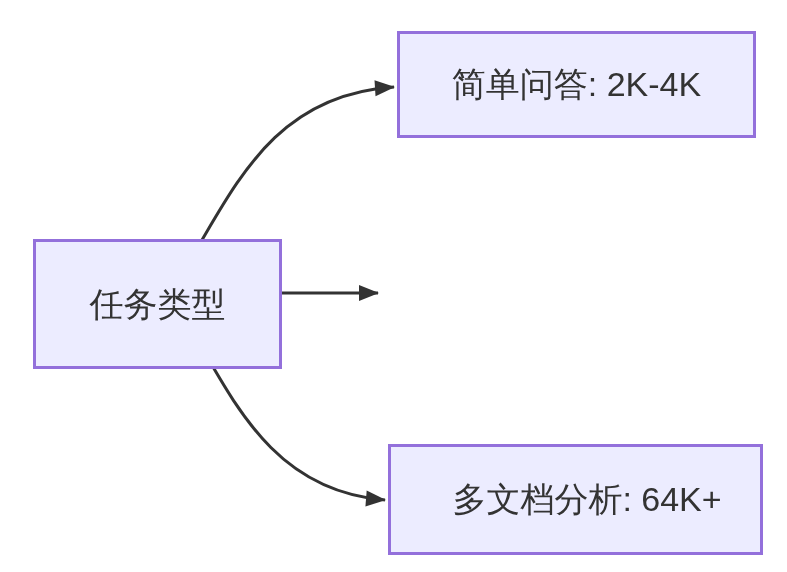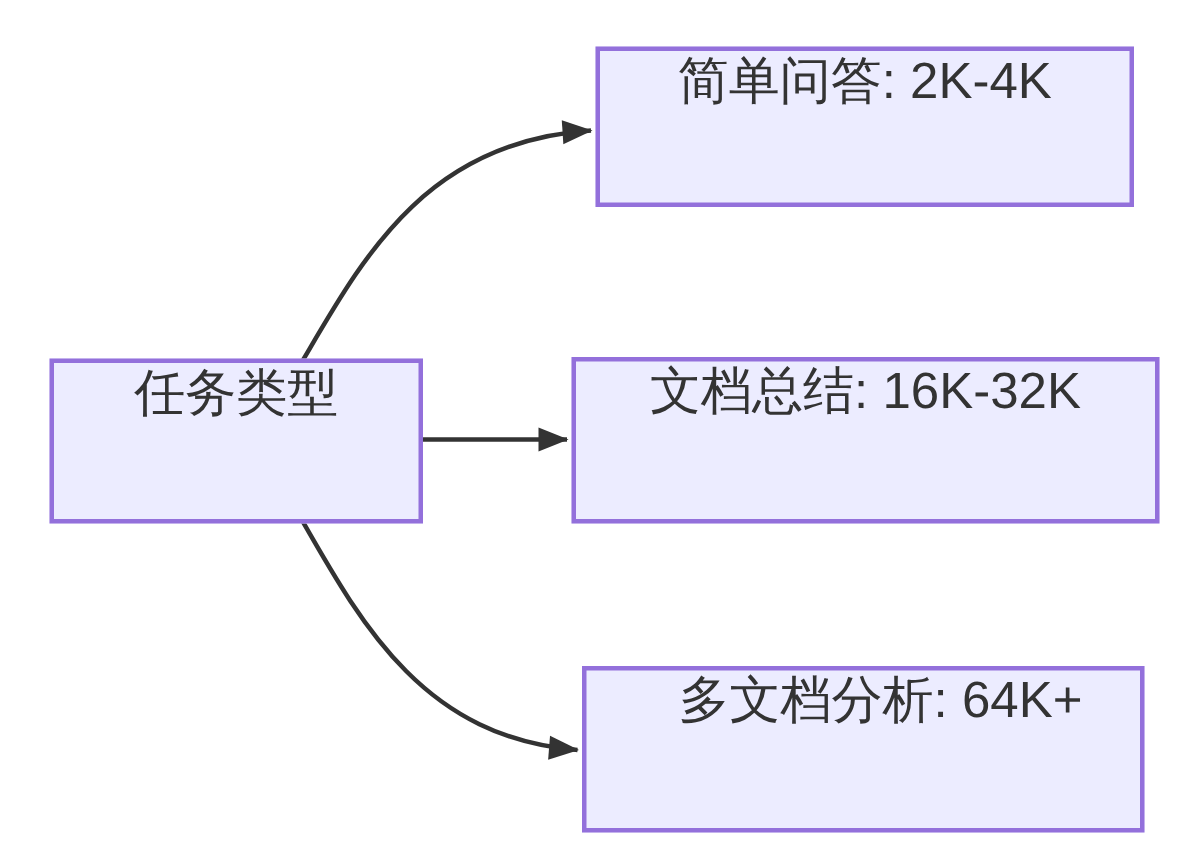--- a/index.html
+++ b/index.html
@@ -30,25 +30,26 @@
     }
     .node {
       position: absolute;
       box-sizing: border-box;
       background: #ECECFF;
       border: 3px solid #9370DB;
       color: #333333;
       font-size: 34px;
       line-height: 1.2;
       display: flex;
+      align-items: center;
       justify-content: center;
       text-align: center;
       white-space: nowrap;
     }
-    .node-root    { left: 33px;  top: 239px; width: 249px; height: 110px; }
+    .node-root    { left: 33px;  top: 239px; width: 249px; height: 130px; }
     .node-branch0 { left: 397px; top: 31px;  width: 359px; height: 107px; }
     .node-branch1 { left: 381px; top: 238px; width: 392px; height: 111px; }
     .node-branch2 { left: 388px; top: 444px; width: 375px; height: 111px; padding-left: 23px; }
   </style>
 </head>
 <body>
 
 <div class="canvas">
 
   <svg class="edges" viewBox="0 0 787 572" xmlns="http://www.w3.org/2000/svg">
@@ -63,21 +64,18 @@
   </svg>
 
   <div class="node node-root">
     <span>任务类型</span>
   </div>
 
   <div class="node node-branch0">
     <span>简单问答: 2K-4K</span>
   </div>
 
-  <div class="node node-branch1">
-    <span>文档总结: 16K-32K</span>
-  </div>
 
   <div class="node node-branch2">
     <span>多文档分析: 64K+</span>
   </div>
 
 </div>
 
 </body></html>

